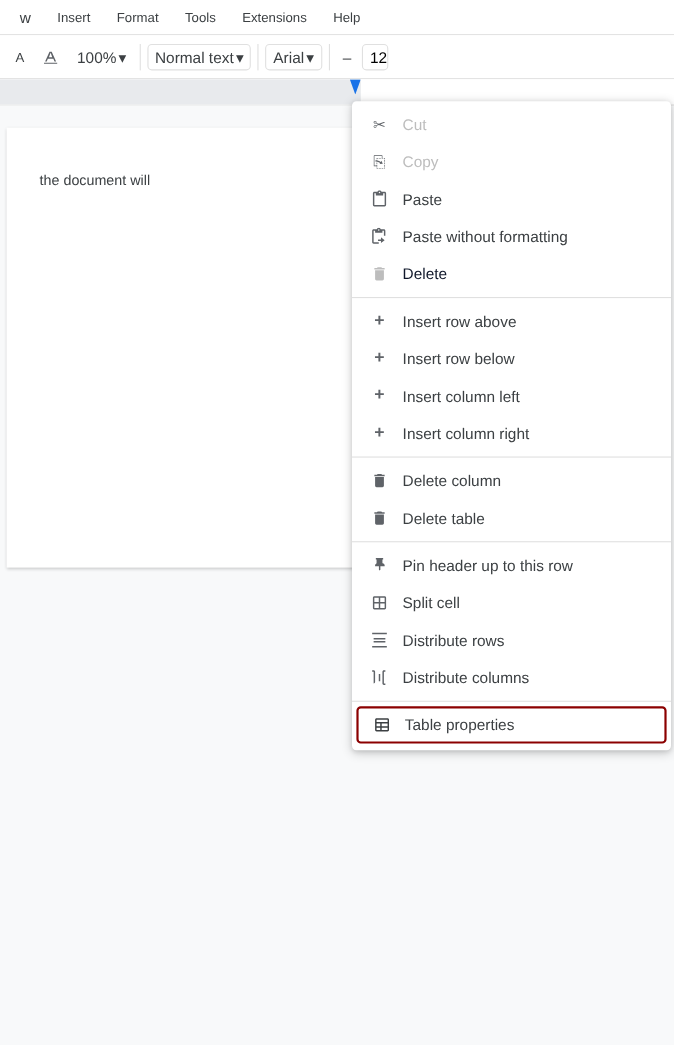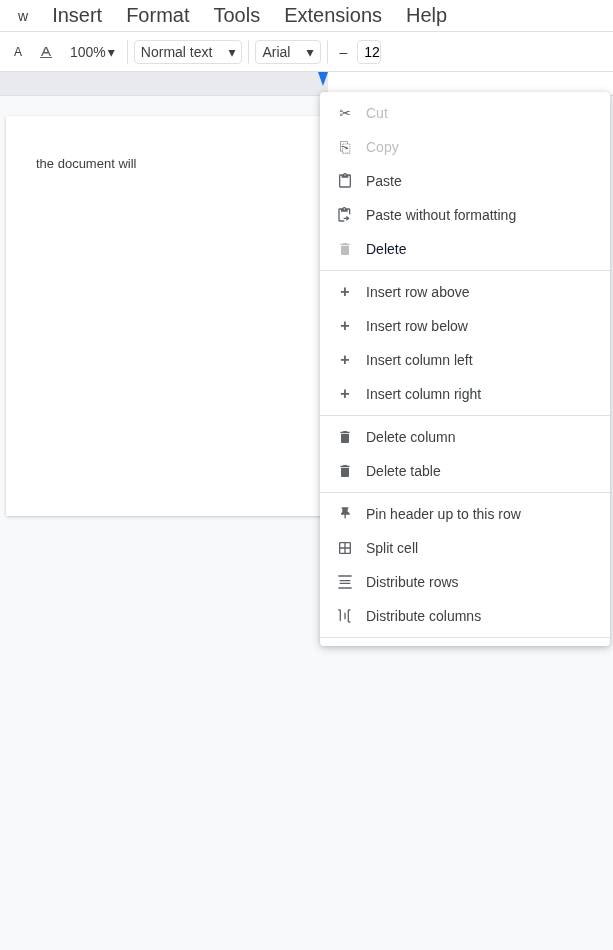--- a/index.html
+++ b/index.html
@@ -18,21 +18,21 @@
       background: #fff;
       height: 32px;
       display: flex;
       align-items: center;
       padding: 0 8px;
       border-bottom: 1px solid #e0e0e0;
       gap: 4px;
     }
     .menu-item {
       padding: 4px 10px;
-      font-size: 20px;
+      font-size: 12px;
       color: #3c4043;
       cursor: pointer;
       border-radius: 4px;
     }
     .menu-item-w {
       padding: 4px 10px;
       font-size: 14px;
       color: #3c4043;
     }
 
@@ -59,21 +59,21 @@
     .toolbar-select {
       display: flex;
       align-items: center;
       border: 1px solid #e0e0e0;
       border-radius: 4px;
       padding: 3px 6px;
       font-size: 14px;
       color: #3c4043;
       cursor: pointer;
       background: #fff;
-      gap: 16px;
+      gap: 2px;
     }
     .toolbar-separator {
       width: 1px;
       height: 24px;
       background: #e0e0e0;
       margin: 0 2px;
     }
     .font-size-box {
       border: 1px solid #e0e0e0;
       border-radius: 4px;
@@ -350,14 +350,22 @@
     <span class="ctx-icon">
       <svg width="16" height="16" viewBox="0 0 24 24" fill="#5f6368">
           <path d="M2 22v-2h2V4H2V2h2c1.1 0 2 .9 2 2v14c0 1.1-.9 2-2 2H2zm18 0h-2c-1.1 0-2-.9-2-2V4c0-1.1.9-2 2-2h2v2h-2v16h2v2zM11 7h2v10h-2V7z"></path>
         </svg>
     </span>
     <span>Distribute columns</span>
   </div>
 
   <div class="ctx-separator"></div>
 
+  <div class="ctx-item highlighted">
+    <span class="ctx-icon">
+      <svg width="16" height="16" viewBox="0 0 24 24" fill="#3c4043">
+          <path d="M20 3H5c-1.1 0-2 .9-2 2v14c0 1.1.9 2 2 2h15c1.1 0 2-.9 2-2V5c0-1.1-.9-2-2-2zm0 2v3H5V5h15zm-8 5h8v4h-8v-4zm0 6h8v3h-8v-3zM5 10h5v4H5v-4zm0 6h5v3H5v-3z"></path>
+        </svg>
+    </span>
+    <span>Table properties</span>
+  </div>
 
 </div>
 
 </body></html>

